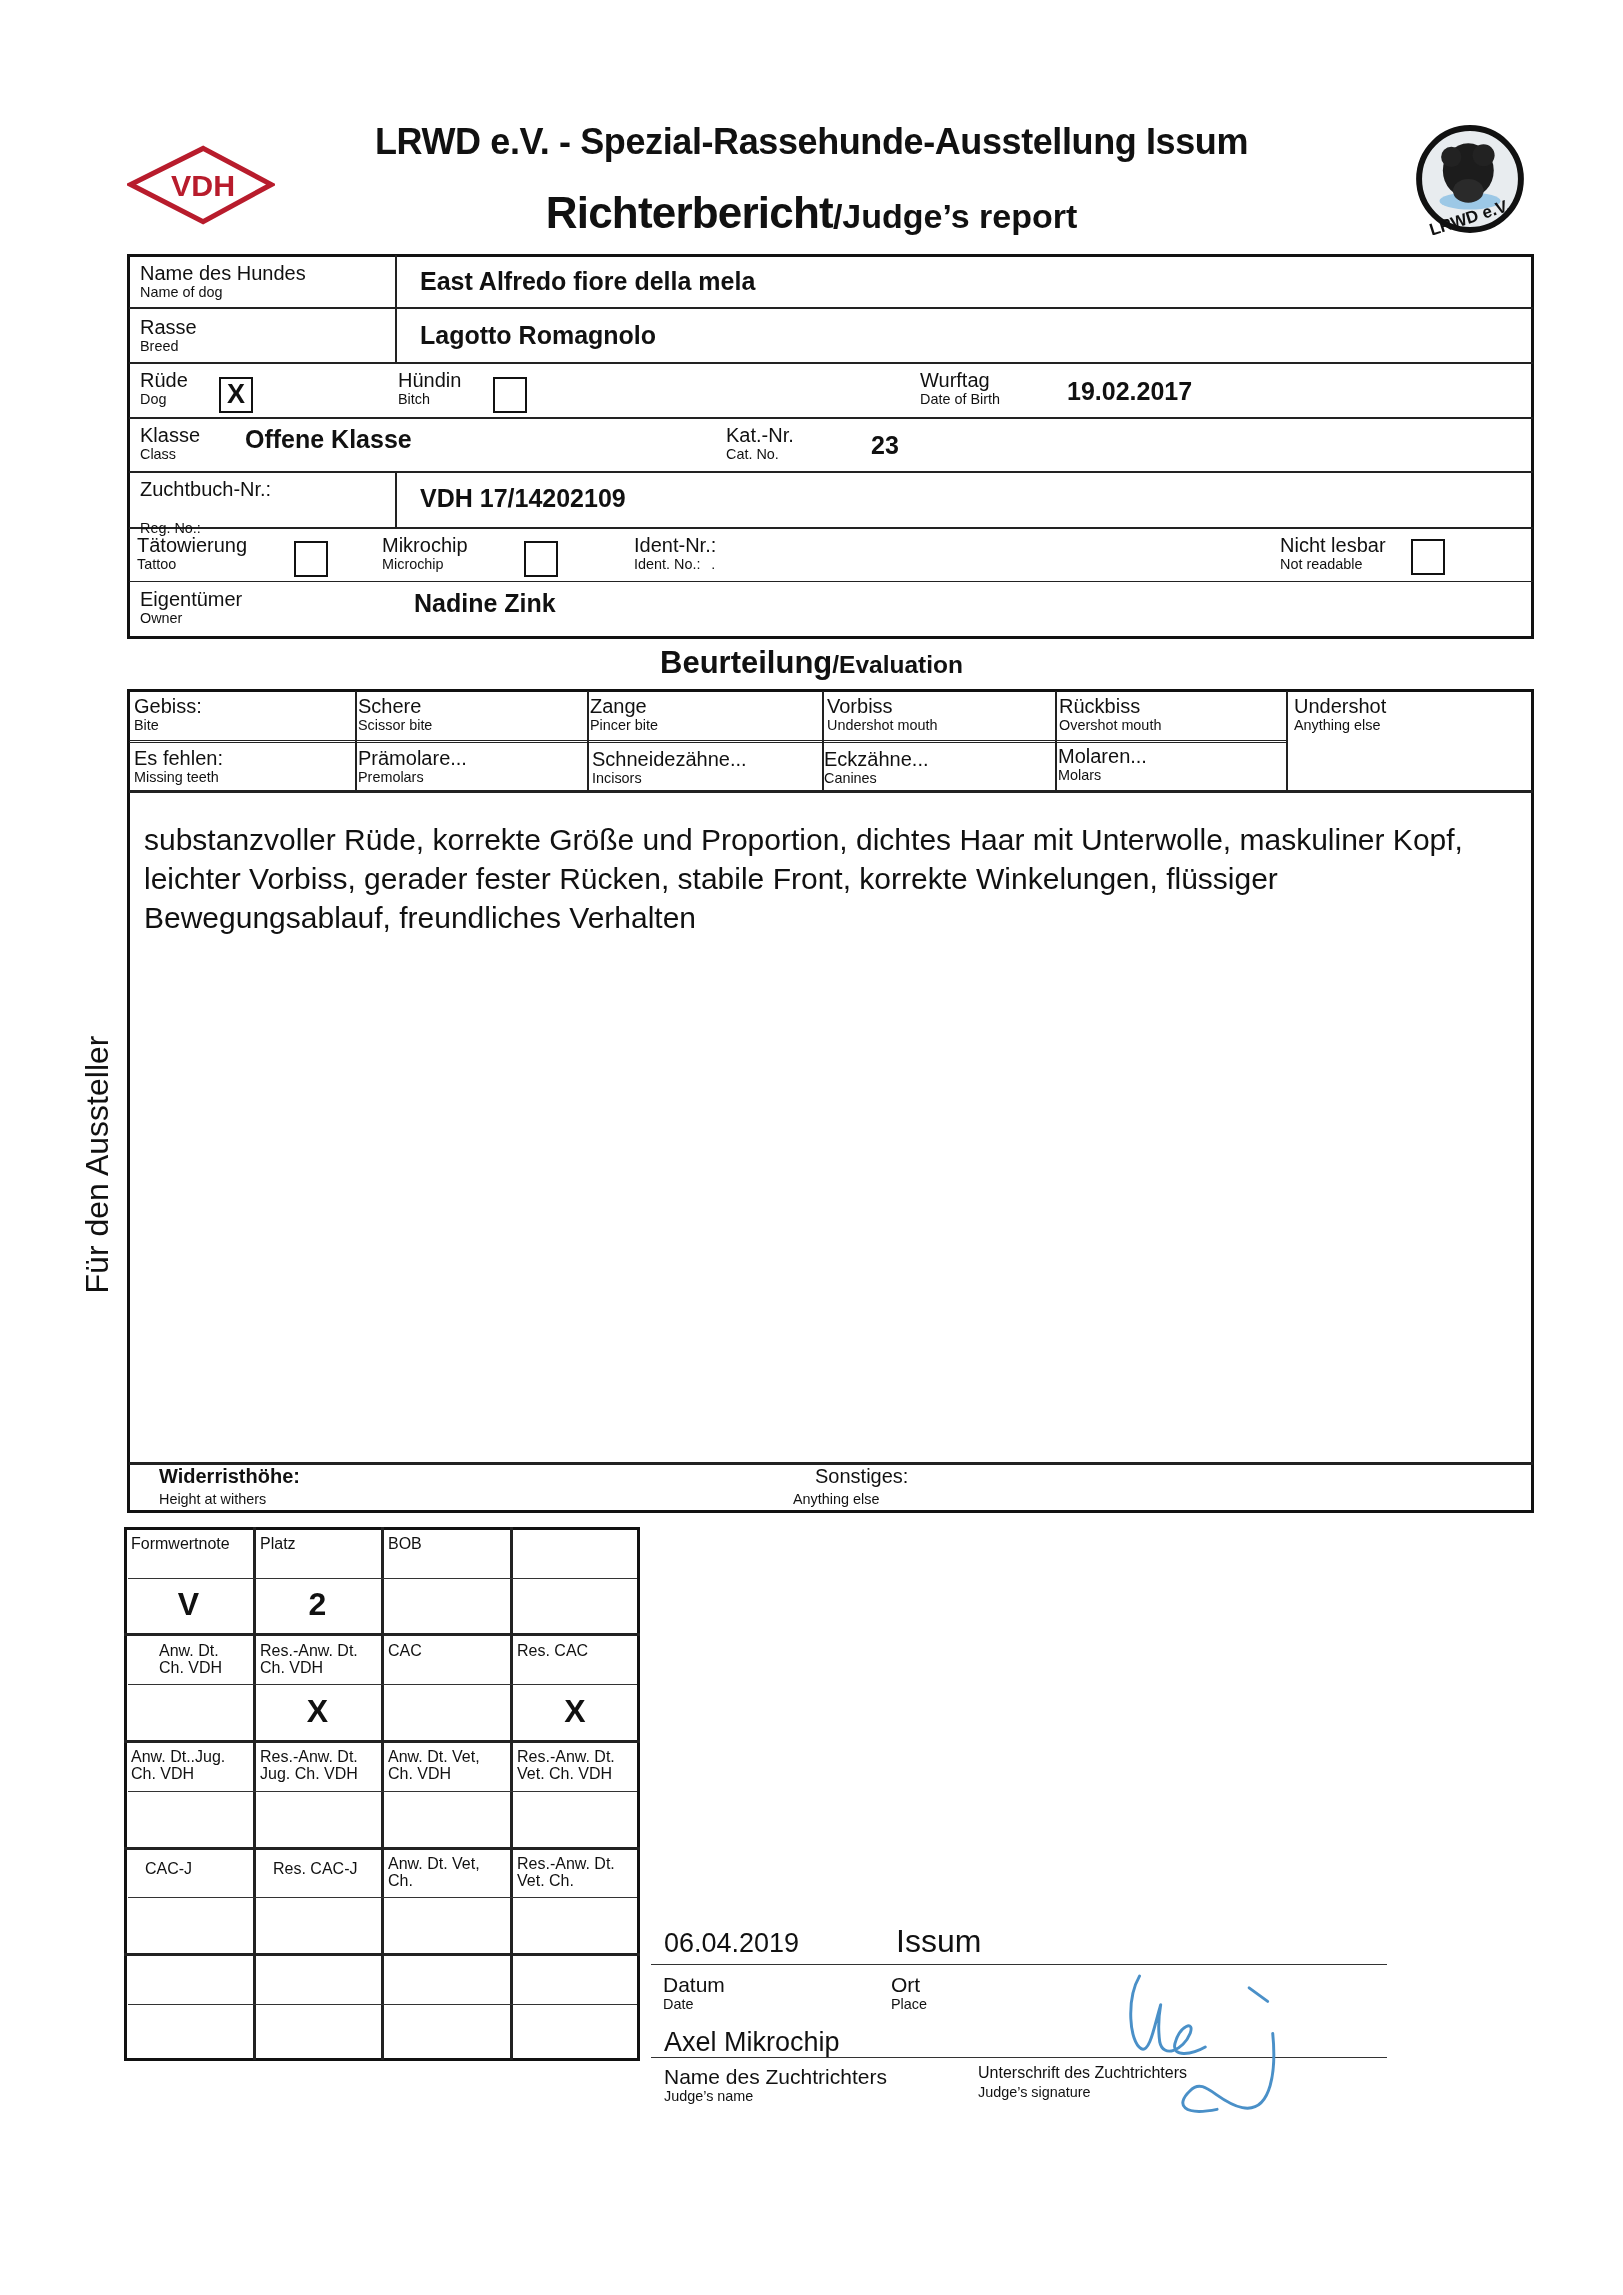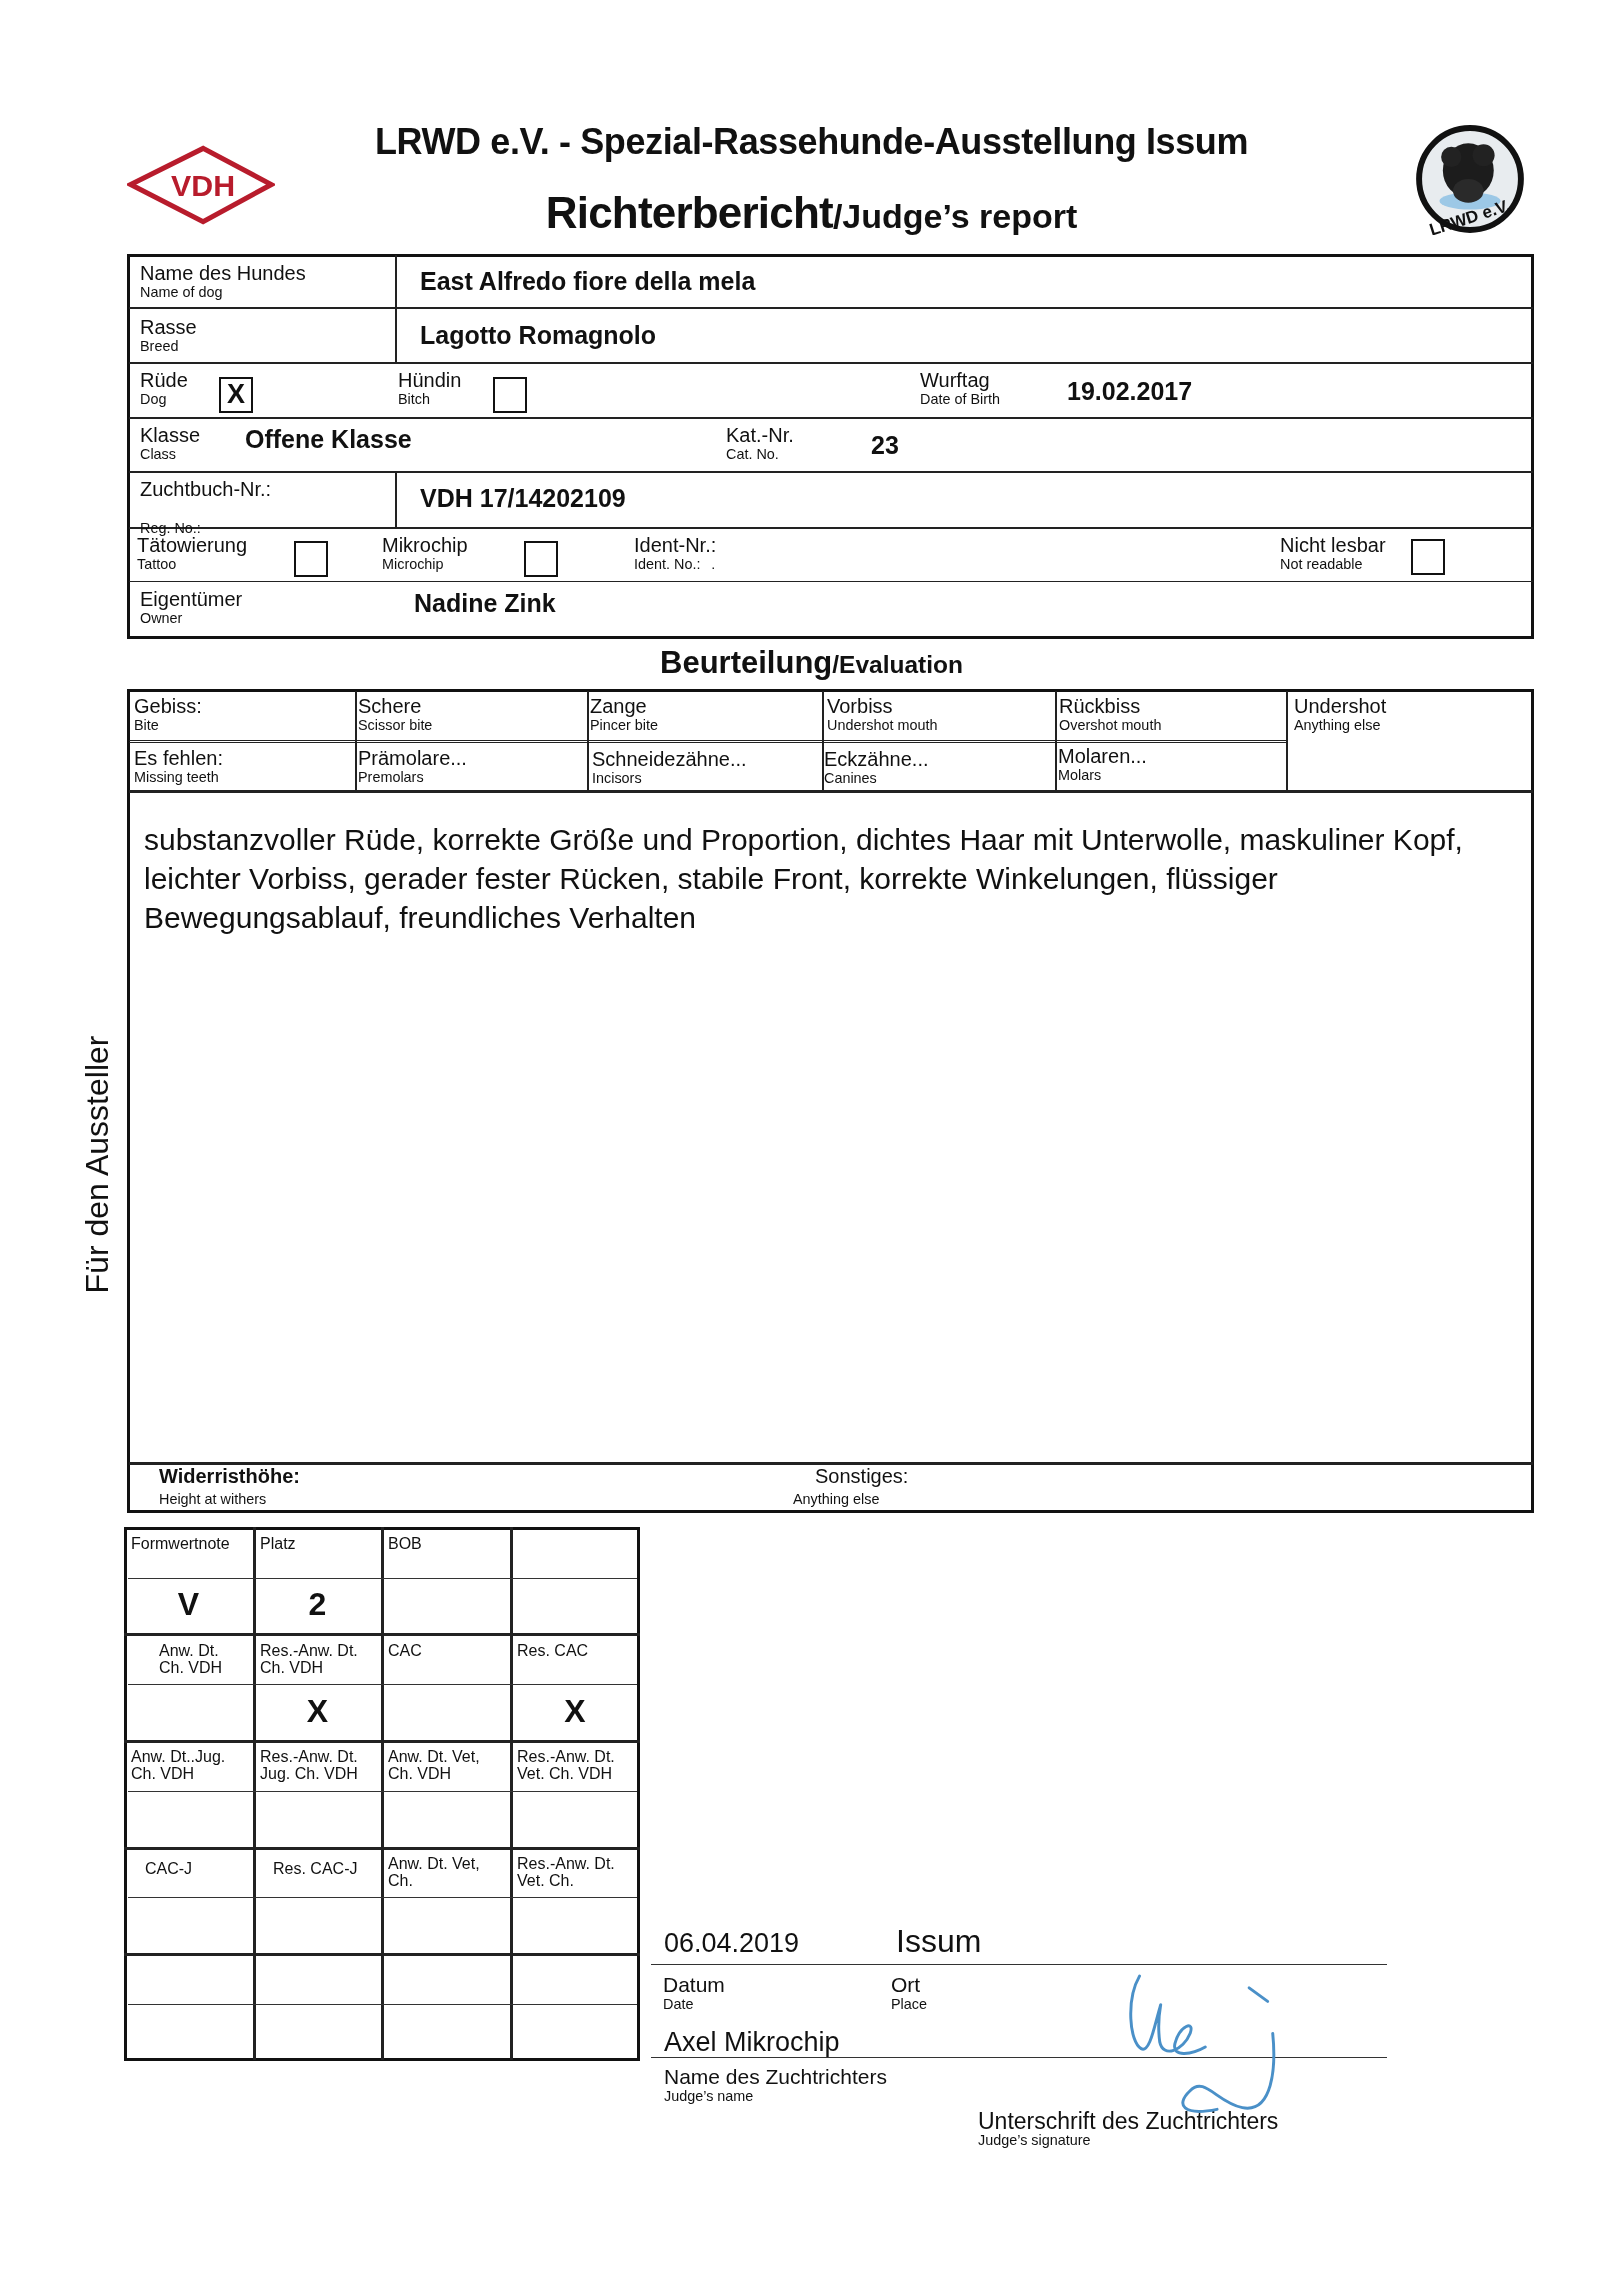--- a/index.html
+++ b/index.html
@@ -285,21 +285,21 @@
   <div class="lbl-main" style="font-size:21px;">Ort</div>
   <div class="lbl-sub">Place</div>
 </div>
 <div class="abs" style="left:664px;top:2027px;font-size:27px;">Axel Mikrochip</div>
 <div class="thin-h" style="left:651px;width:736px;top:2057px;"></div>
 <div class="abs" style="left:664px;top:2066px;">
   <div class="lbl-main" style="font-size:21px;">Name des Zuchtrichters</div>
   <div class="lbl-sub">Judge’s name</div>
 </div>
 <div class="abs" style="left:978px;top:2062px;">
-  <div class="lbl-main" style="font-size:23px;margin-top:48px;">Unterschrift des Zuchtrichters</div>
+  <div class="lbl-main" style="font-size:16px;">Unterschrift des Zuchtrichters</div>
   <div class="lbl-sub">Judge’s signature</div>
 </div>
 <svg class="abs" style="left:1124px;top:1966px;" width="203" height="156" viewBox="0 0 240 185">
   <path d="M18,12 C2,40 6,90 20,98 C30,104 36,70 42,50 C46,36 38,60 42,90 C46,110 70,100 78,80 C84,64 66,70 60,92 C56,110 82,104 96,96" fill="none" stroke="#4a90c8" stroke-width="3.5" stroke-linecap="round"></path>
   <path d="M148,26 L170,42" fill="none" stroke="#4a90c8" stroke-width="3.5" stroke-linecap="round"></path>
   <path d="M176,80 C180,120 176,175 140,168 C110,162 95,130 78,148 C60,165 70,178 110,170" fill="none" stroke="#4a90c8" stroke-width="3.5" stroke-linecap="round"></path>
 </svg>
 
 
 </body></html>

